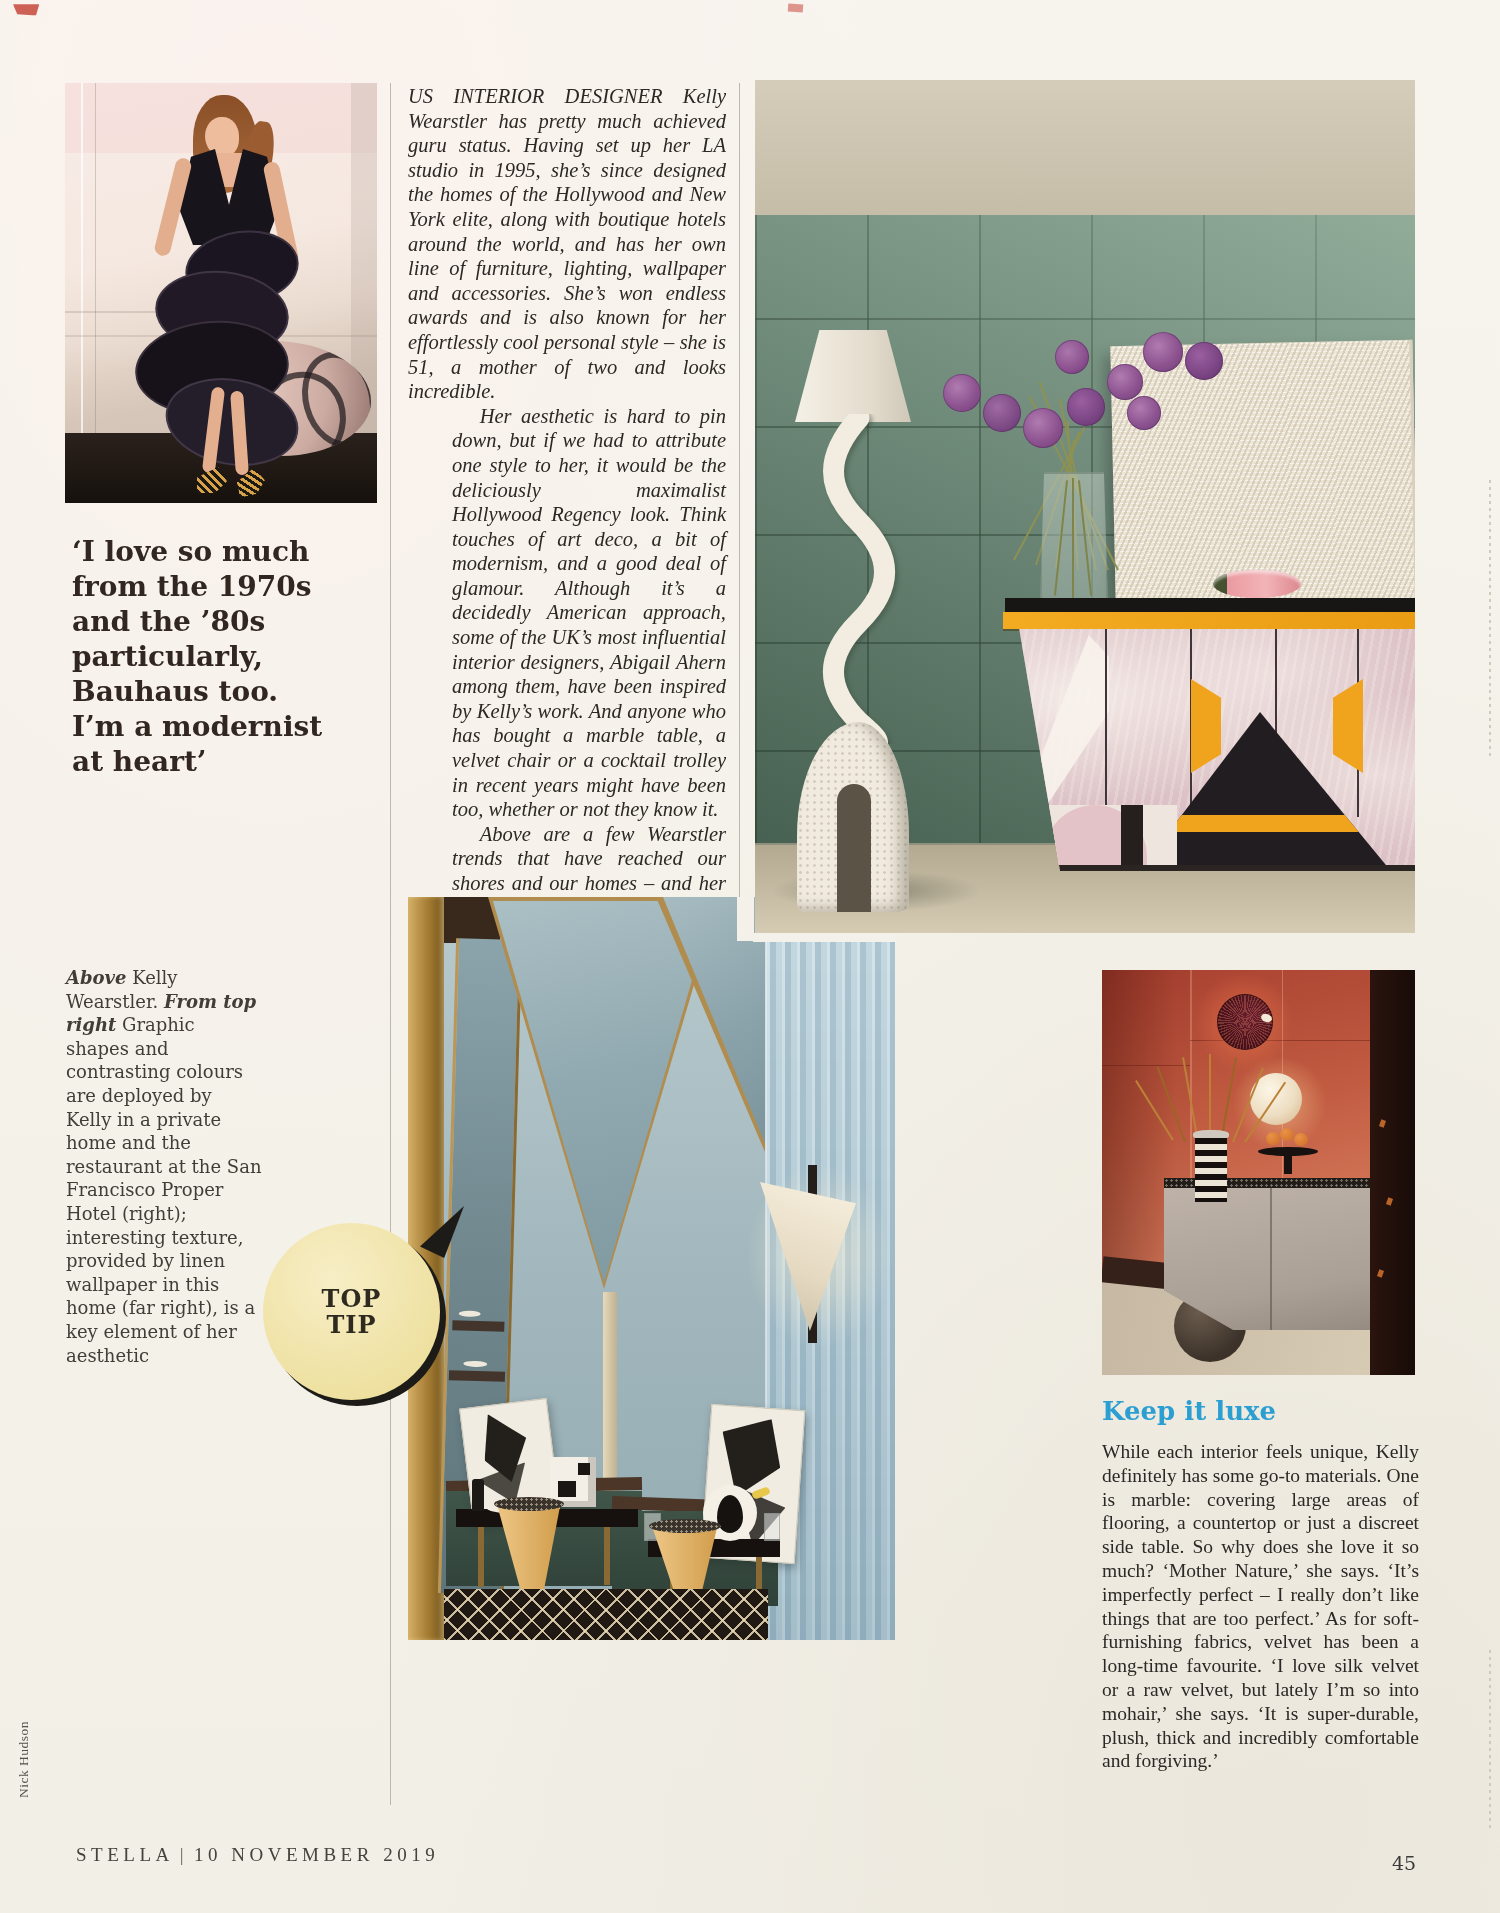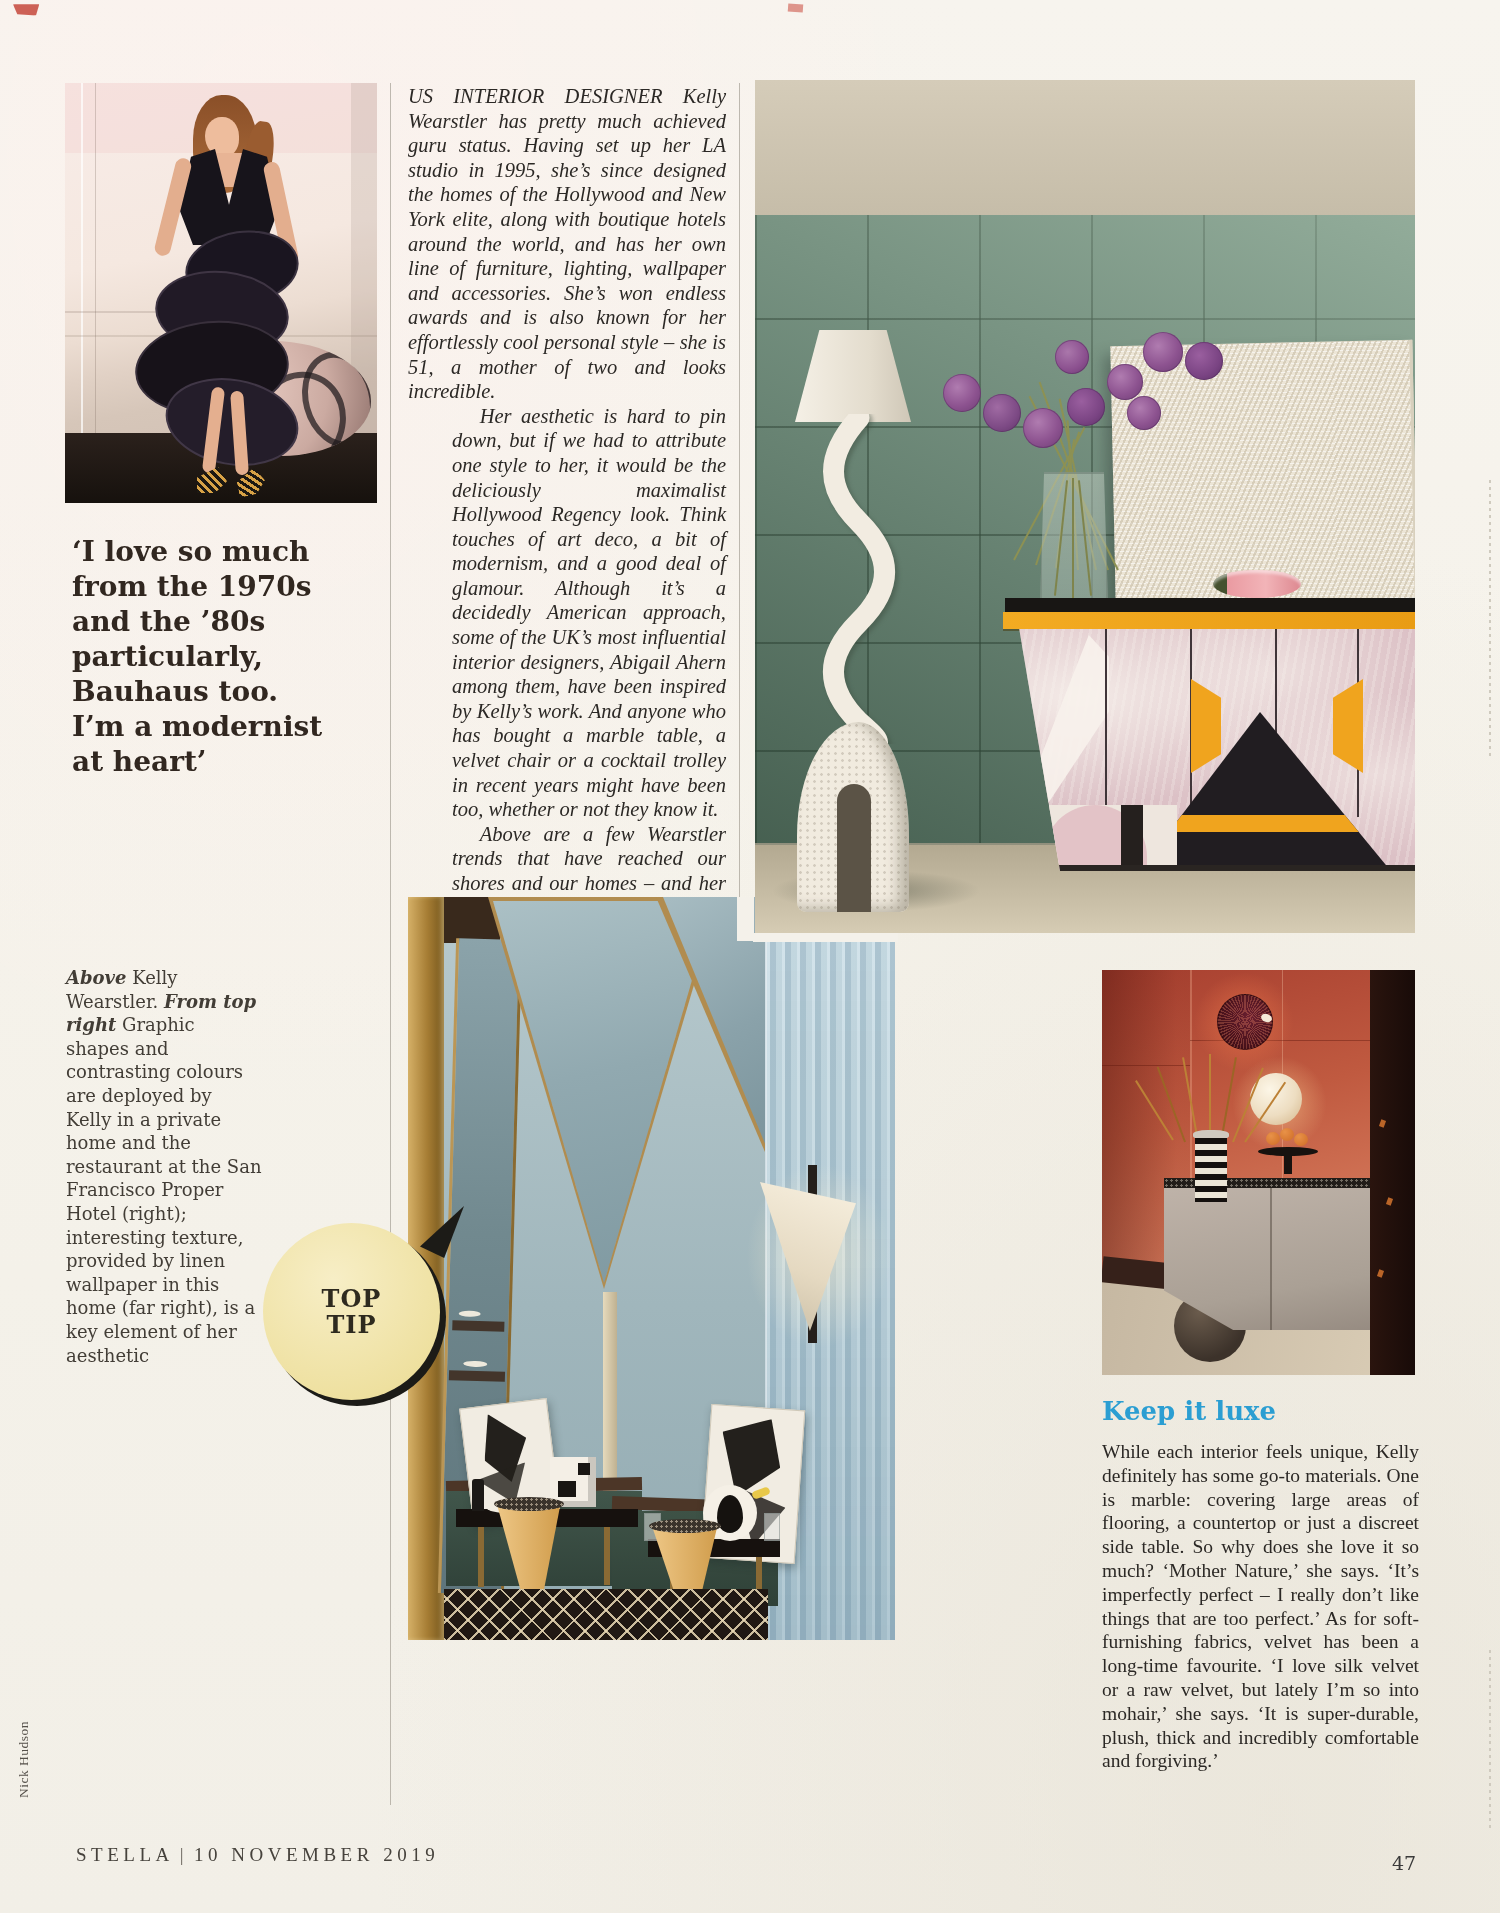--- a/index.html
+++ b/index.html
@@ -455,16 +455,16 @@
       <div class="rd-speck" style="left:10px;top:150px;"></div>
       <div class="rd-speck" style="left:17px;top:228px;"></div>
       <div class="rd-speck" style="left:8px;top:300px;"></div>
     </div>
   </div>
 
   <div class="abs kil-head" style="color: rgb(43, 158, 210);">Keep it luxe</div>
   <div class="abs kil-body">While each interior feels unique, Kelly definitely has some go-to materials. One is marble: covering large areas of flooring, a countertop or just a discreet side table. So why does she love it so much? ‘Mother Nature,’ she says. ‘It’s imperfectly perfect – I really don’t like things that are too perfect.’ As for soft-furnishing fabrics, velvet has been a long-time favourite. ‘I love silk velvet or a raw velvet, but lately I’m so into mohair,’ she says. ‘It is super-durable, plush, thick and incredibly comfortable and forgiving.’</div>
 
   <div class="abs footer"><span>STELLA</span><span class="sep">|</span><span>10 NOVEMBER 2019</span></div>
-  <div class="abs pagenum">47</div>
+  <div class="abs pagenum">45</div>
   <div class="abs credit">Nick Hudson</div>
 
 </div>
 
 </body></html>

